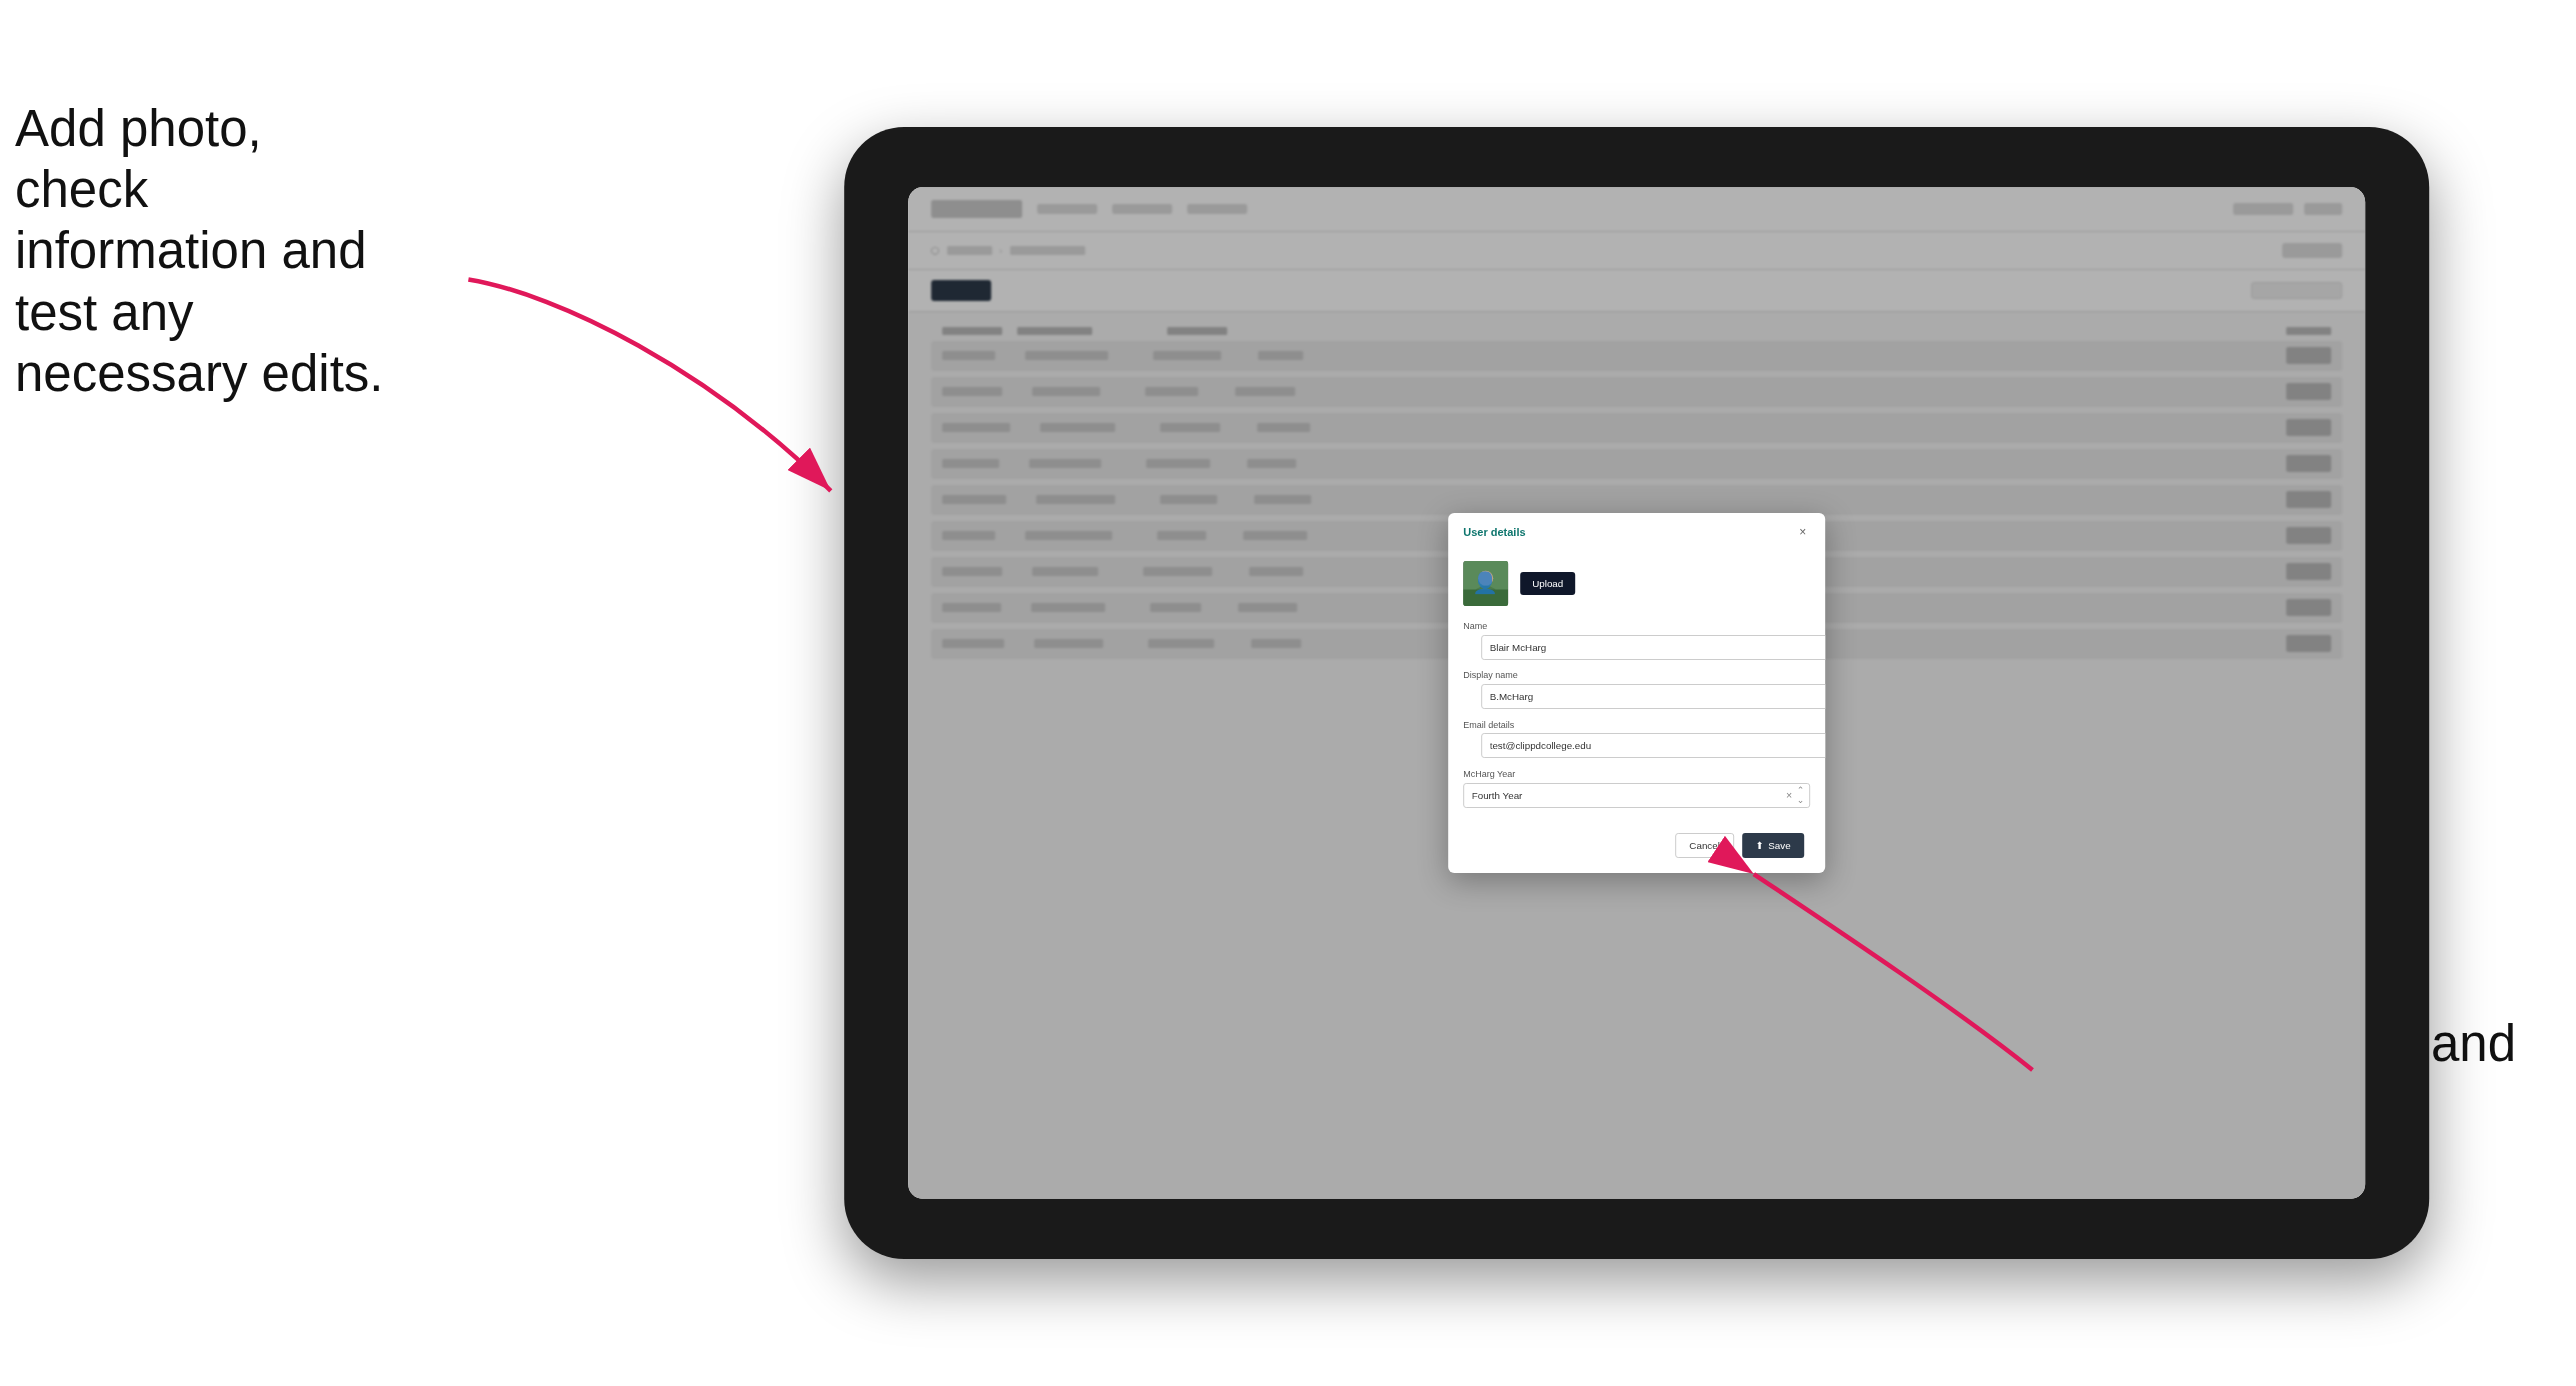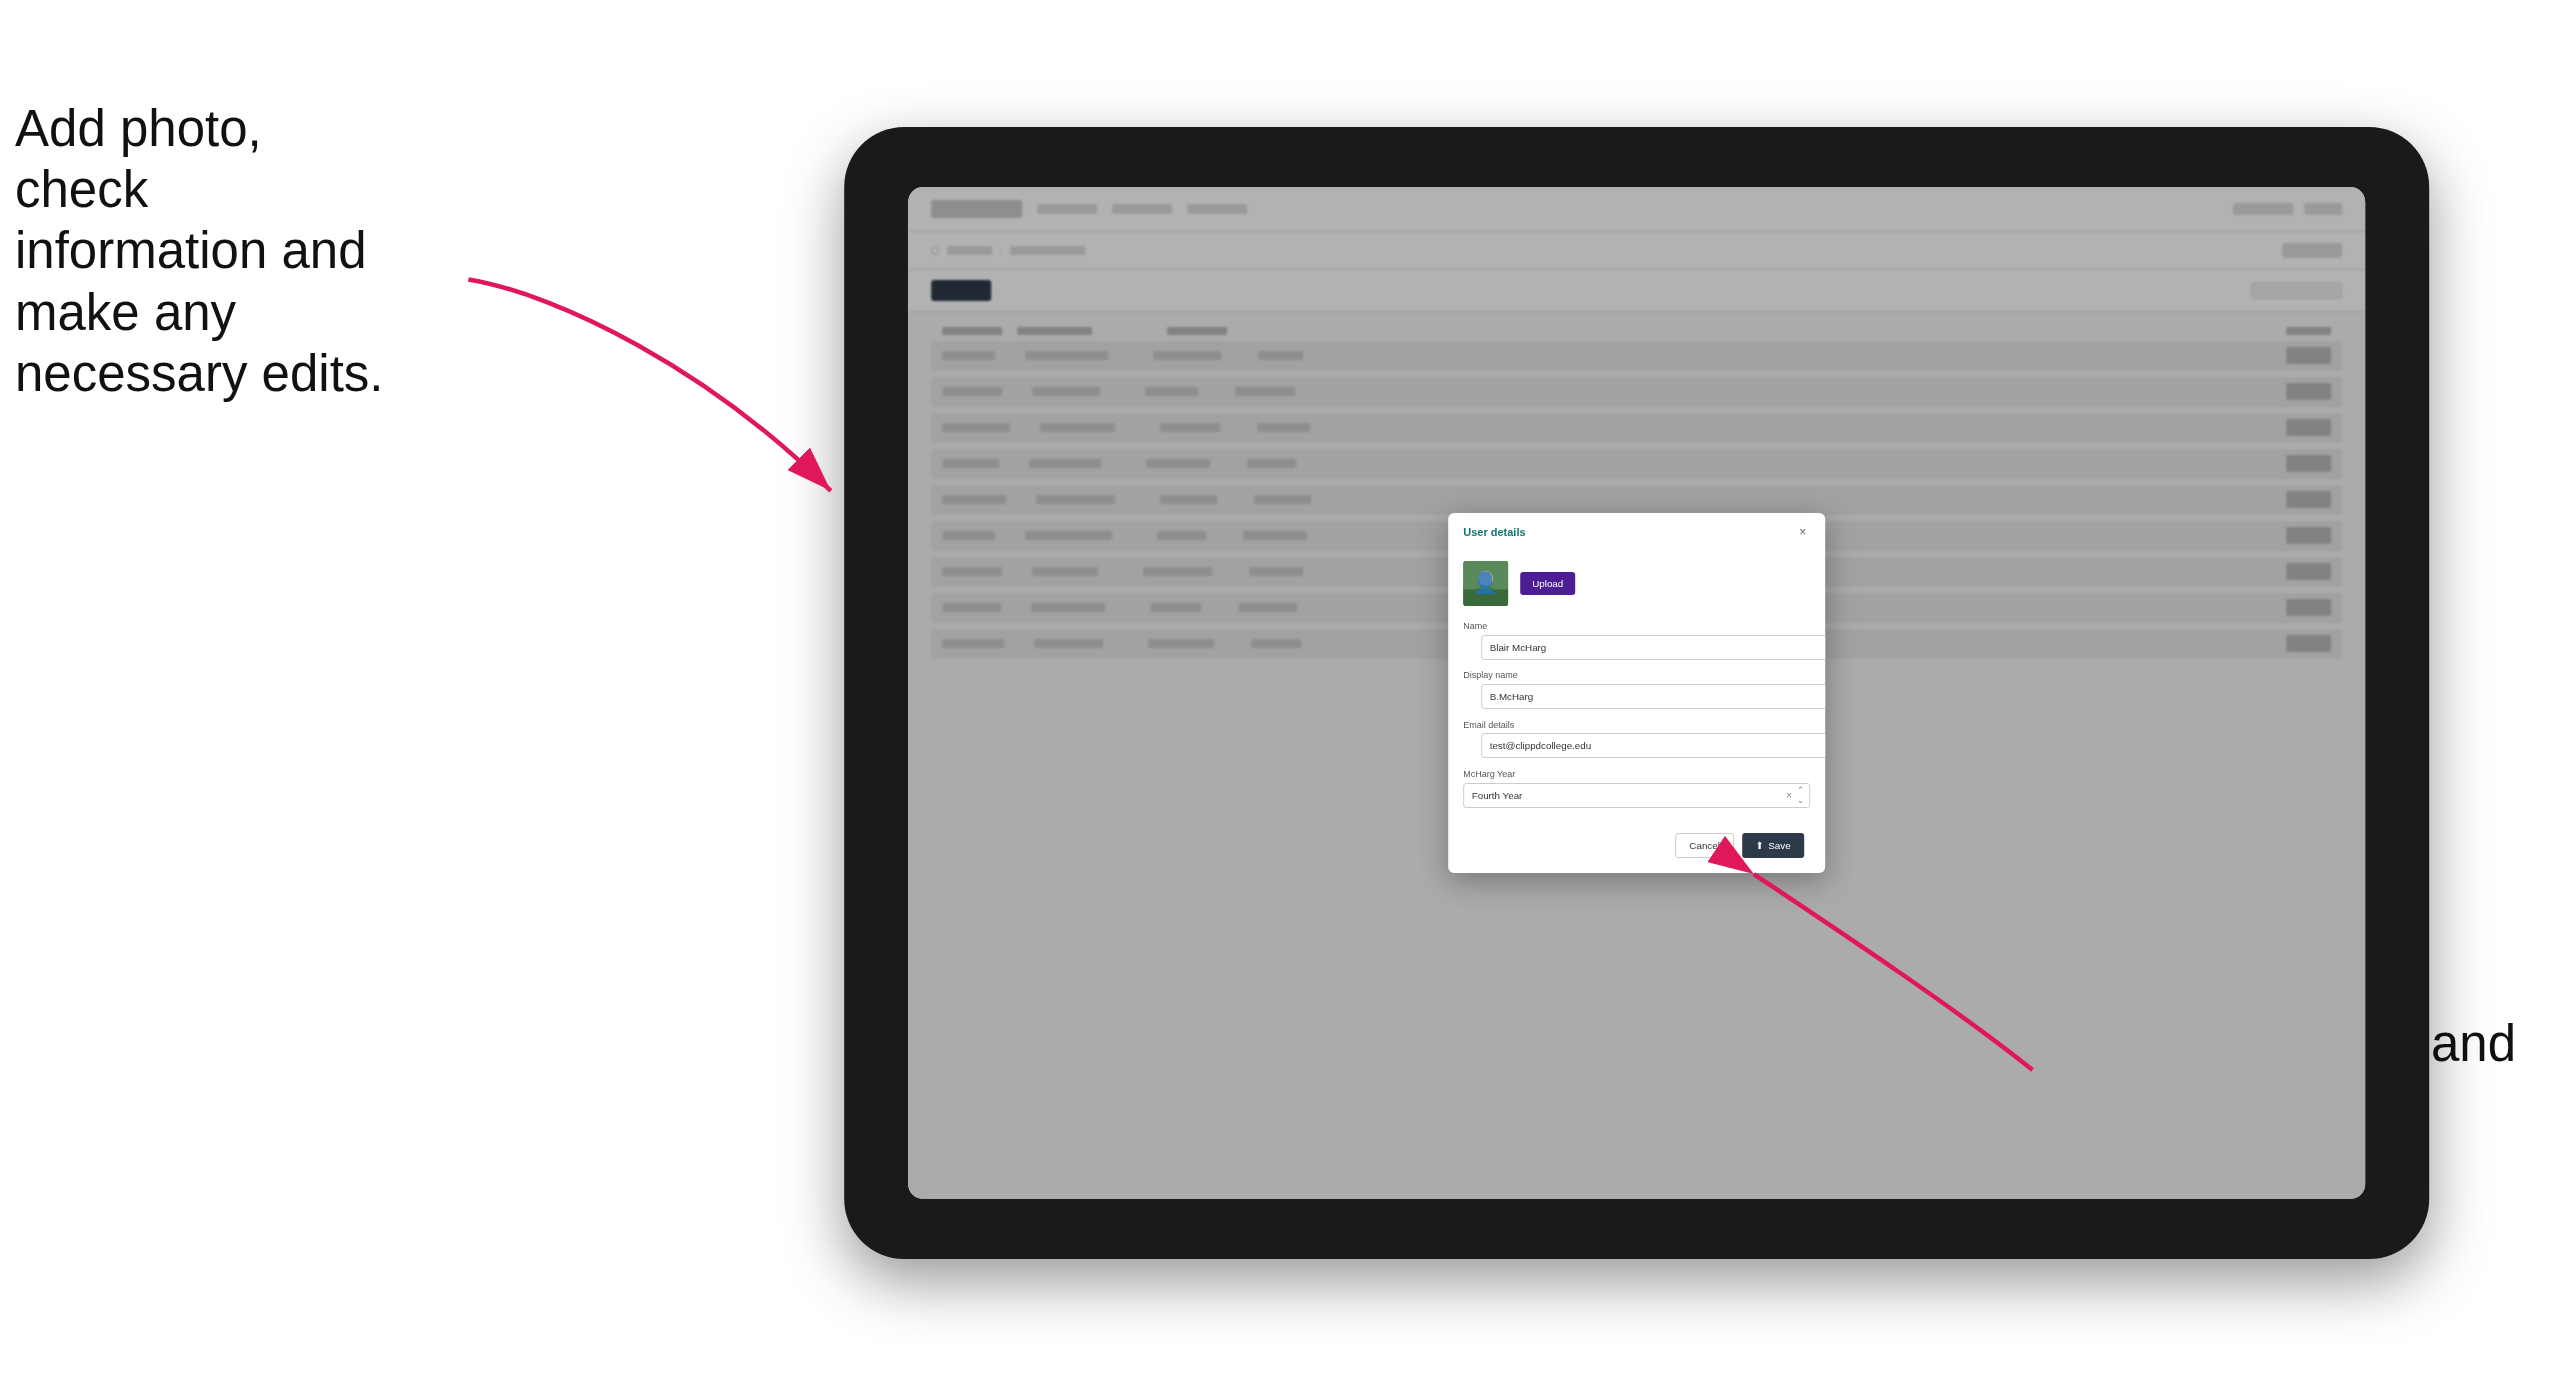--- a/index.html
+++ b/index.html
@@ -245,21 +245,21 @@
       content: '👤';
       position: absolute;
       top: 50%;
       left: 50%;
       transform: translate(-50%, -50%);
       font-size: 21px;
       opacity: 0.7;
     }
 
     .upload-btn {
-      background: #4c1d95;
+      background: #0f172a;
       color: #fff;
       border: none;
       border-radius: 3px;
       padding: 6px 12px;
       font-size: 9.8px;
       cursor: pointer;
     }
 
     .form-group {
       margin-bottom: 10.6px;
@@ -381,21 +381,21 @@
     svg.arrow {
       overflow: visible;
     }
   </style>
 </head>
 <body>
 
 <div class="annotation-left">
   <span style="white-space: pre-line;">Add photo, check
 information and
-make any
+test any
 necessary edits.</span>
 </div>
 
 <div class="annotation-right">
   <span>Complete and</span><br>
   <span>hit </span><strong>Save</strong><span>.</span>
 </div>
 
 <div class="arrow-left">
   <svg class="arrow" width="453" height="302" viewBox="0 0 600 400">

